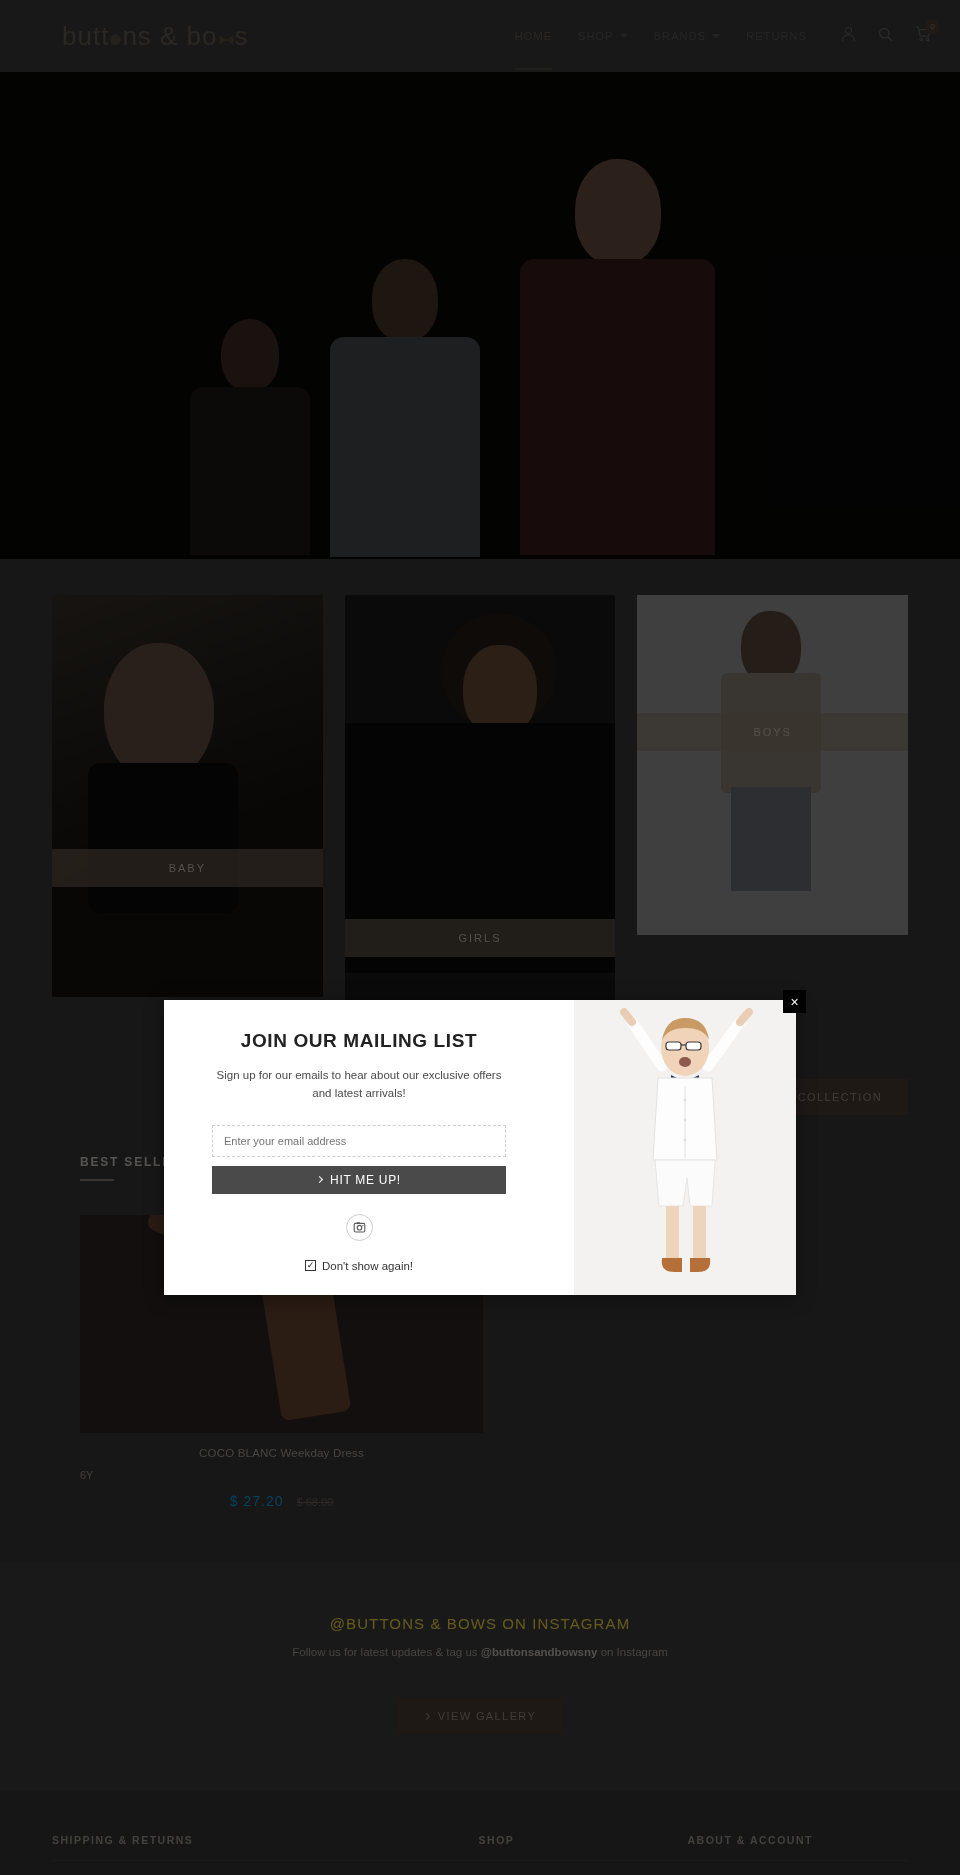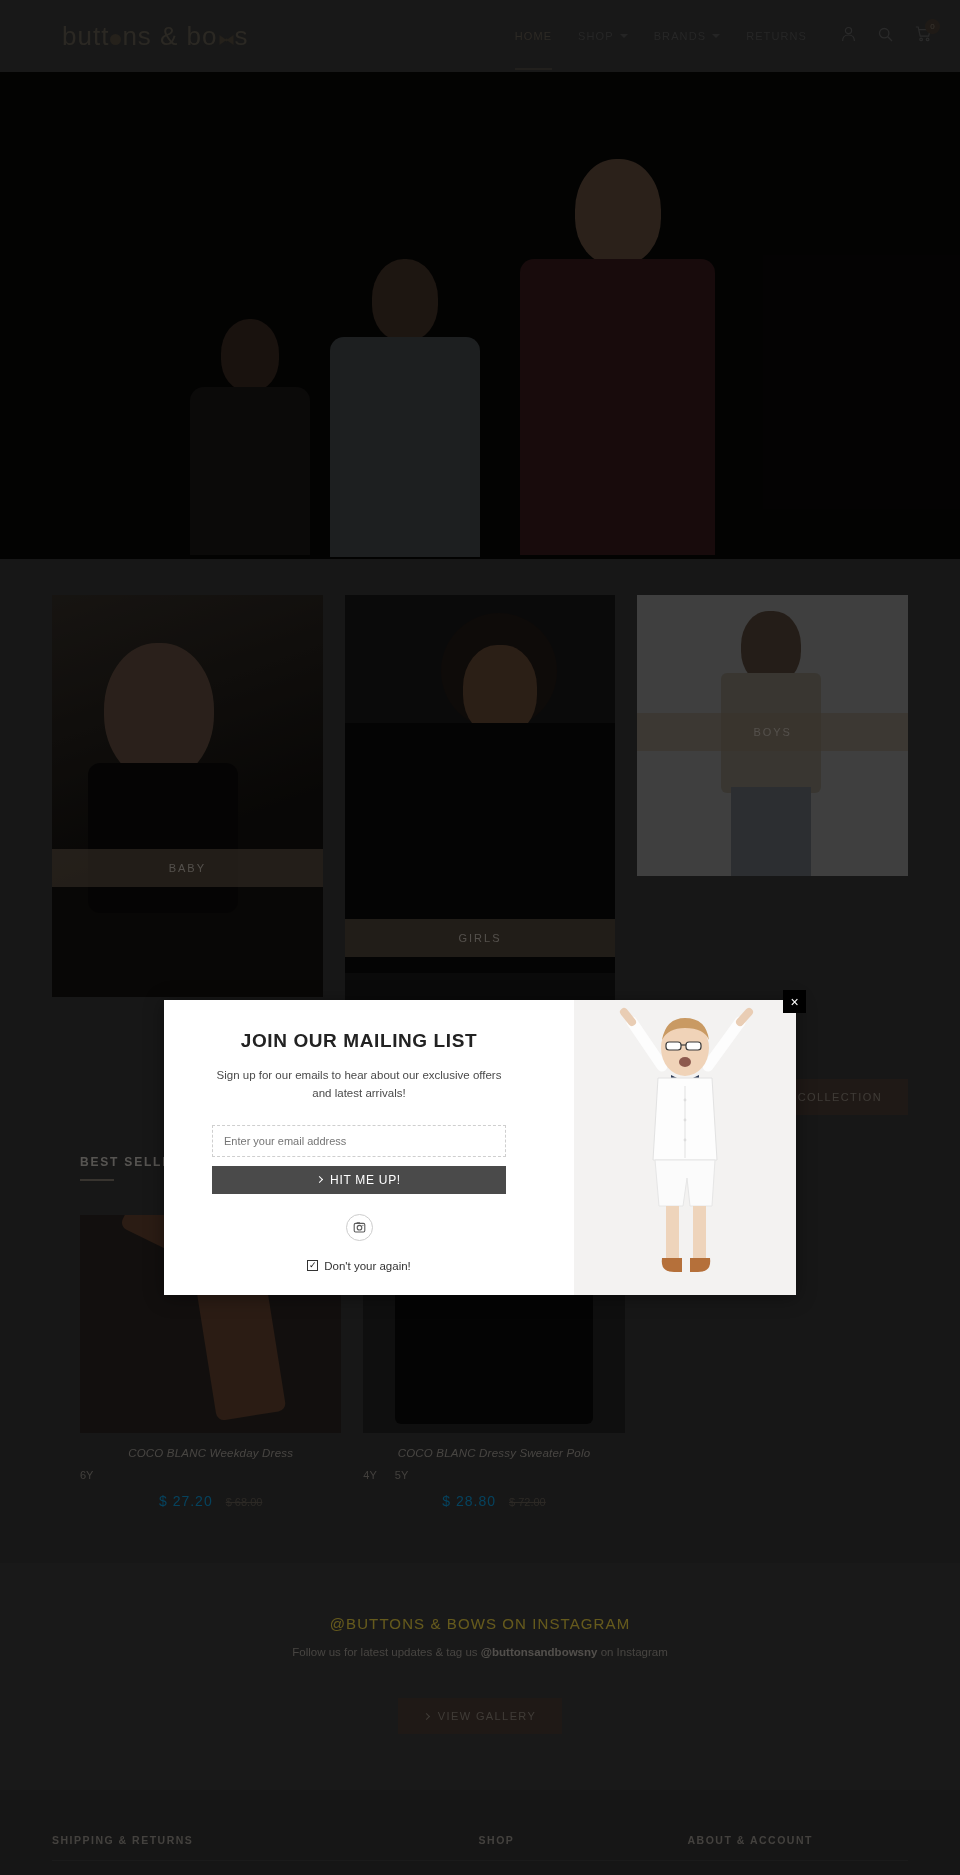--- a/index.html
+++ b/index.html
@@ -72,21 +72,21 @@
   .hero-body { border-radius: 14px 14px 0 0; }
 
   
   #category-row {
     display: flex; gap: 22px; padding: 36px 52px 0 52px;
     align-items: flex-start;
   }
   .cat-card { position: relative; overflow: hidden; cursor: pointer; flex: 1; }
   .cat-card.baby   { height: 402px; background: #4c1d95; }
   .cat-card.girls  { height: 470px; background: #131313; }
-  .cat-card.boys   { height: 281px; background: #9e9e9e; }
+  .cat-card.boys   { height: 340px; background: #9e9e9e; }
   .cat-label-bar {
     position: absolute; left: 0; right: 0;
     background: rgba(146,126,104,0.55);
     height: 38px; display: flex; align-items: center; justify-content: center;
     color: #cfc6bb; font-size: 11px; letter-spacing: 2px; text-transform: uppercase;
   }
   .cat-card.baby  .cat-label-bar { bottom: 110px; }
   .cat-card.girls .cat-label-bar { bottom: 108px; }
   .cat-card.boys  .cat-label-bar { top: 118px; }
 
@@ -113,21 +113,21 @@
     width: 34px; height: 2px; background: #8d8276; margin-top: 10px;
   }
   #product-grid {
     display: flex; gap: 22px; margin-top: 34px;
   }
   .product-card { flex: 1; text-align: center; cursor: pointer; }
   .product-image { width: 100%; height: 218px; position: relative; overflow: hidden; }
   .product-image.p1 { background: #2f2723; }
   .product-image.p2 { background: #272727; }
   .product-title {
-    margin-top: 14px; font-size: 11.5px; color: #b2aca4; letter-spacing: .2px; font-style: italic;
+    margin-top: 14px; font-size: 11.5px; color: #b2aca4; letter-spacing: .2px;
   }
   .product-sizes {
     margin-top: 10px; font-size: 11px; color: #a49e97;
     display: flex; gap: 18px; justify-content: flex-start;
   }
   .product-price {
     margin-top: 12px; display: flex; gap: 13px; justify-content: center; align-items: baseline;
   }
   .price-sale { font-size: 14px; color: #0ea5e9; letter-spacing: 1px; }
   .price-was  { font-size: 11px; color: #6f675d; text-decoration: line-through; }
@@ -343,34 +343,20 @@
       <div class="product-title">COCO BLANC Weekday Dress</div>
       <div class="product-sizes">
         <span>6Y</span>
       </div>
       <div class="product-price">
         <span class="price-sale">$ 27.20</span>
         <span class="price-was">$ 68.00</span>
       </div>
     </div>
 
-    <div class="product-card">
-      <div class="product-image p2">
-        <div style="position:absolute;left:12%;top:24%;width:76%;height:72%;background:#0c0c0c;border-radius:6px;"></div>
-      </div>
-      <div class="product-title">COCO BLANC Dressy Sweater Polo</div>
-      <div class="product-sizes">
-        <span>4Y</span>
-        <span>5Y</span>
-      </div>
-      <div class="product-price">
-        <span class="price-sale">$ 28.80</span>
-        <span class="price-was">$ 72.00</span>
-      </div>
-    </div>
 
     <div class="product-card" style="visibility:hidden"></div>
   </div>
 </section>
 
 <section id="instagram-section">
   <h2 id="instagram-heading">@BUTTONS &amp; BOWS ON INSTAGRAM</h2>
   <p id="instagram-sub">
     <span>Follow us for latest updates &amp; tag us </span><b>@buttonsandbowsny</b><span> on Instagram</span>
   </p>
@@ -426,21 +412,21 @@
           <rect x="1.2" y="2.4" width="10.6" height="8.6" rx="1.4"></rect>
           <circle cx="6.5" cy="6.7" r="2.3"></circle>
           <rect x="3.6" y="1.2" width="3.4" height="1.4" rx="0.4" fill="#5a5a5a" stroke="none"></rect>
           <circle cx="9.9" cy="4.3" r="0.6" fill="#5a5a5a" stroke="none"></circle>
         </svg>
       </div>
     </div>
 
     <div id="modal-dontshow">
       <span id="modal-checkbox">✓</span>
-      <span>Don't your again!</span>
+      <span>Don't show again!</span>
     </div>
   </div>
 
   <div id="modal-right">
     
     <svg width="222" height="295" viewBox="0 0 222 295">
       <rect width="222" height="295" fill="#f3f2f1"></rect>
 
       <path d="M88 66 L58 22" stroke="#fdfdfd" stroke-width="11" stroke-linecap="round"></path>
       <path d="M134 66 L166 22" stroke="#fdfdfd" stroke-width="11" stroke-linecap="round"></path>

